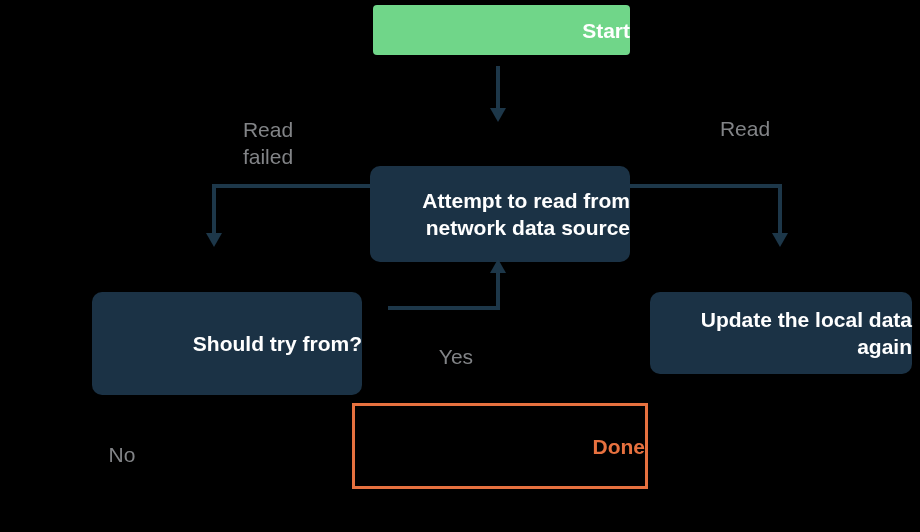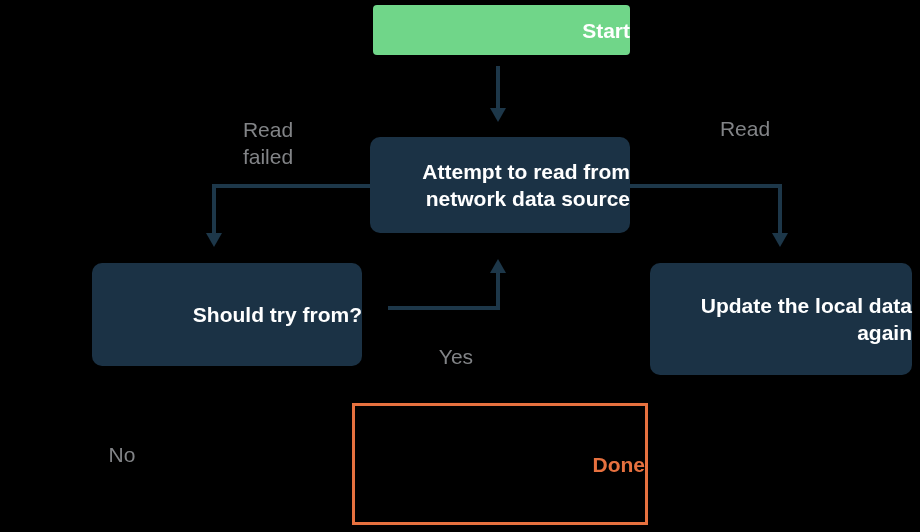--- a/index.html
+++ b/index.html
@@ -37,26 +37,27 @@
     box-sizing: border-box;
   }
   .node-start {
     left: 373px; top: 5px; width: 257px; height: 50px;
     background: var(--node-green);
     border-radius: 4px;
   }
   .node-navy {
     background: var(--node-navy);
     border-radius: 10px;
+    margin-top: 29px;
   }
   .node-attempt { left: 370px; top: 137px; width: 260px; height: 96px; }
   .node-retry   { left: 92px;  top: 263px; width: 270px; height: 103px; }
-  .node-update  { left: 650px; top: 263px; width: 262px; height: 112px; }
+  .node-update  { left: 650px; top: 263px; width: 262px; height: 82px; }
   .node-done {
-    left: 352px; top: 403px; width: 296px; height: 122px;
+    left: 352px; top: 403px; width: 296px; height: 86px;
     background: transparent;
     border: 3px solid var(--accent-orange);
     color: var(--accent-orange);
     border-radius: 0;
     padding-left: 28px;
   }
   .line {
     position: absolute;
     background: var(--arrow);
   }

